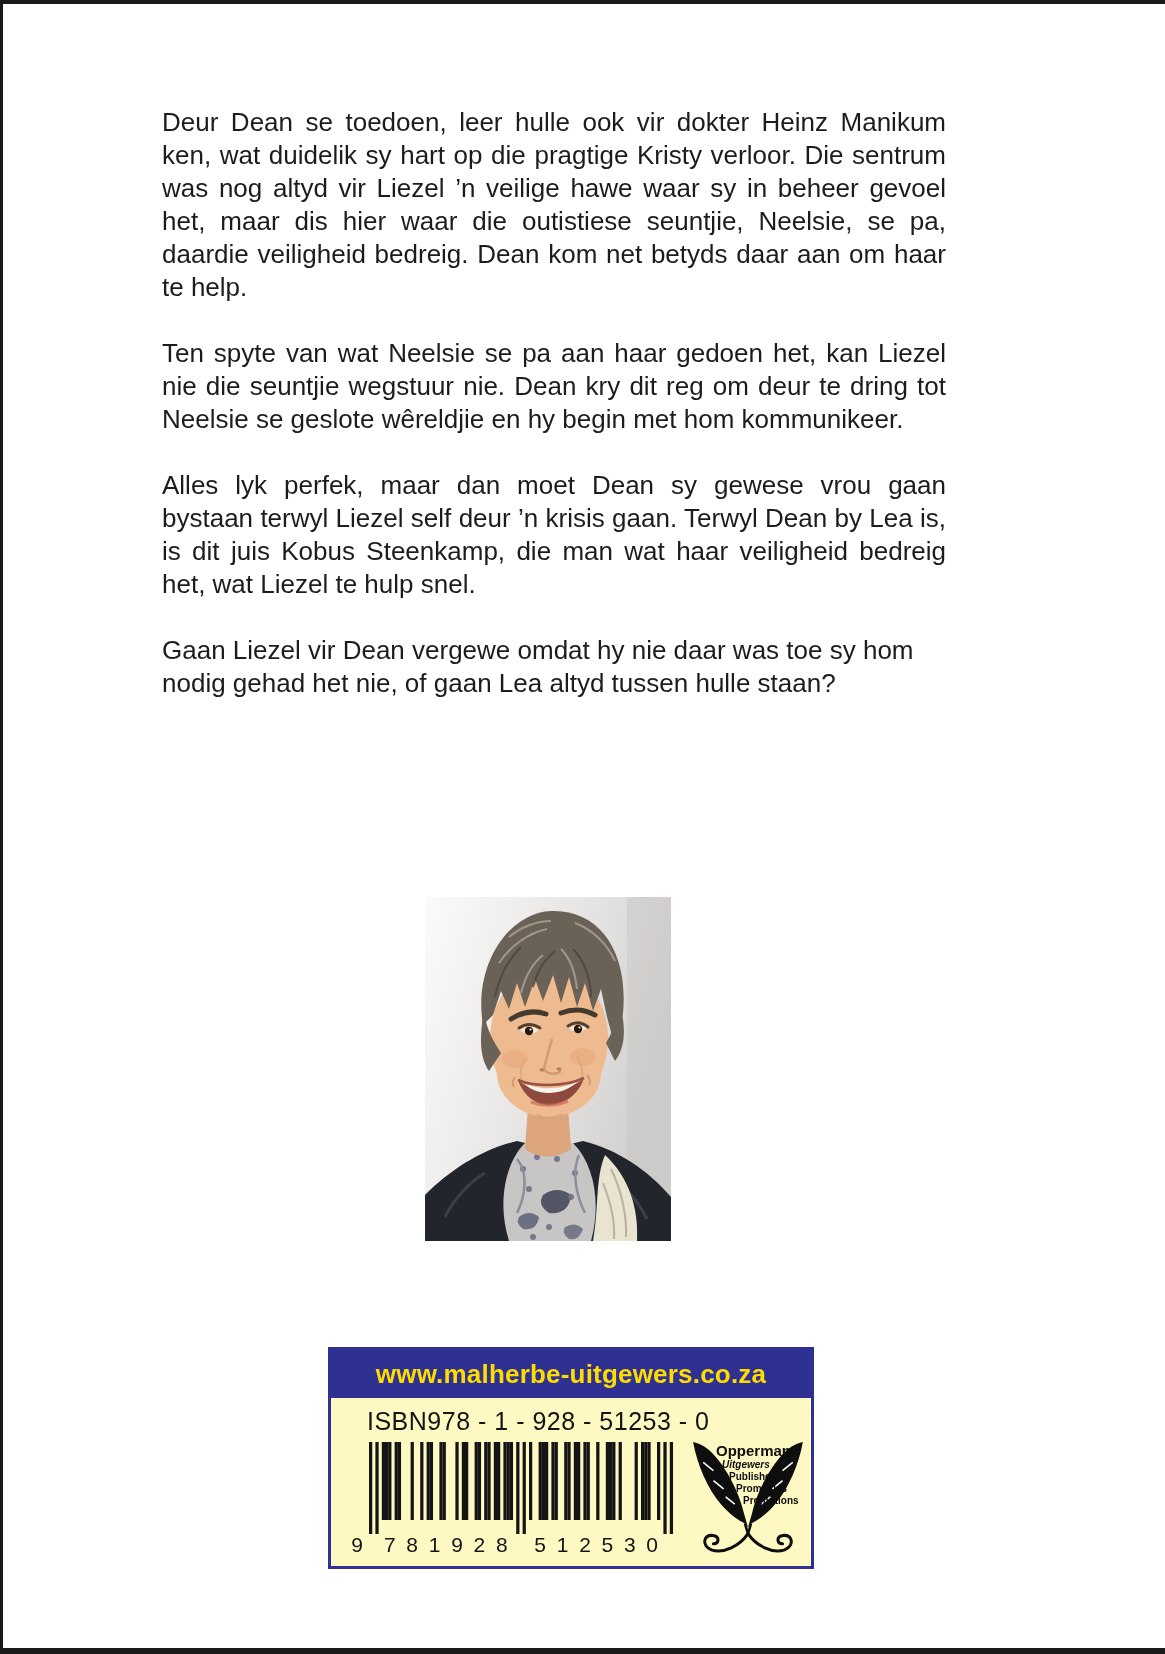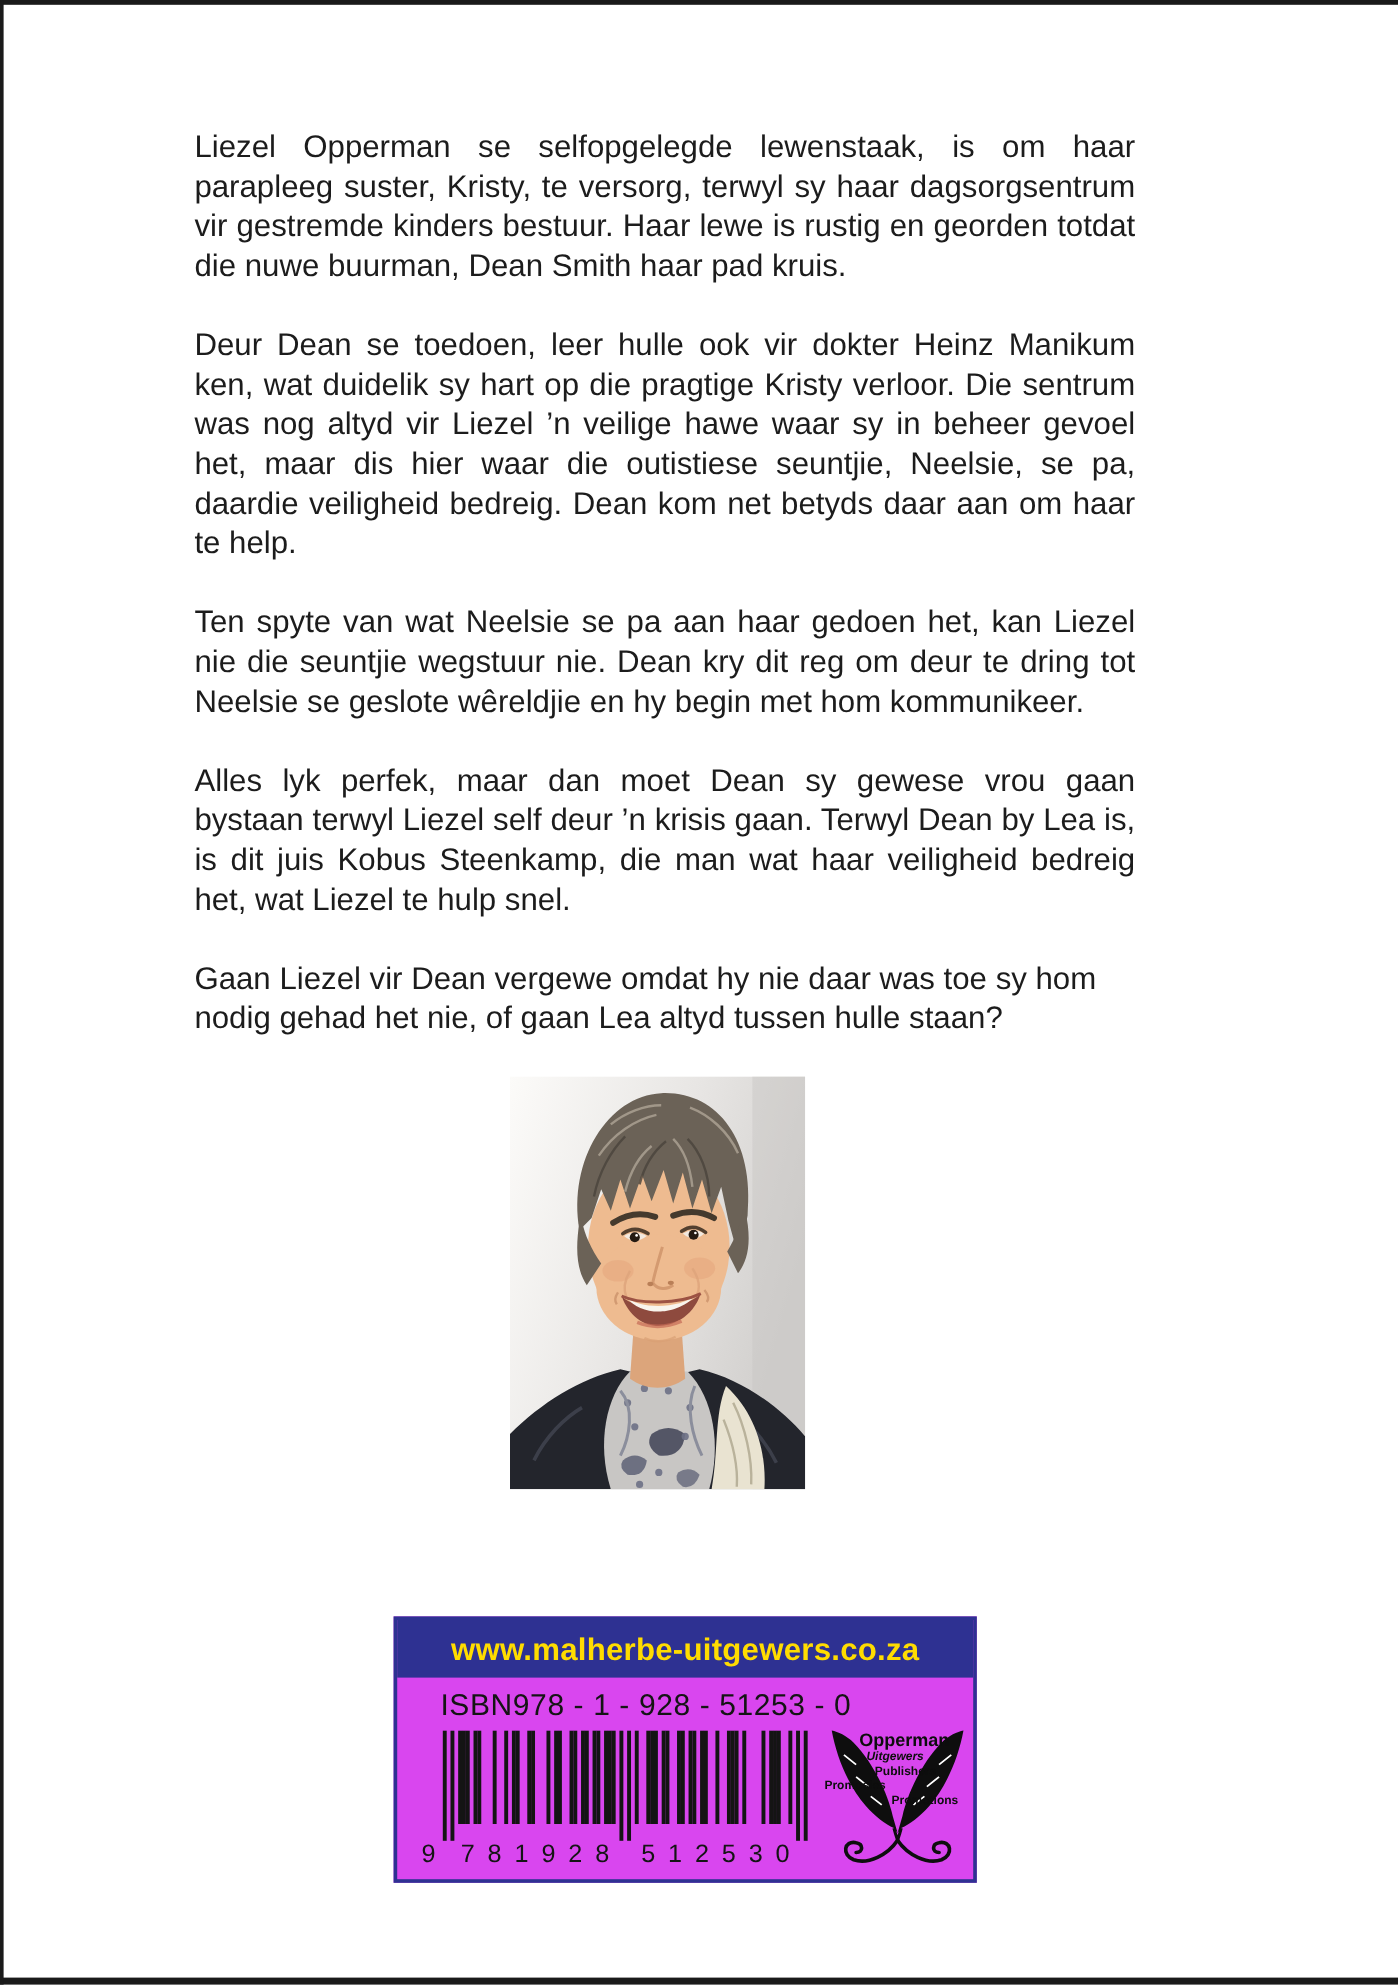--- a/index.html
+++ b/index.html
@@ -12,49 +12,48 @@
   .blurb{position:absolute; left:159px; top:102px; width:784px;}
   .blurb p{
     margin:0 0 33px 0; font-size:26px; line-height:33px; color:#1c1c1c;
     text-align:justify; text-justify:inter-word;
   }
   .blurb p:last-child{text-align:left;}
   .photo{position:absolute; left:422px; top:893px; width:246px; height:344px; margin:0; padding:0;}
   .photo svg{display:block;}
   .pub-box{
     position:absolute; left:325px; top:1343px; width:486px; height:222px;
-    border:3px solid #2e3192; background:#d946ef; box-sizing:border-box;
+    border:3px solid #2e3192; background:#fef9c3; box-sizing:border-box;
   }
   .pub-header{
     height:48px; background:#2e3192; display:flex; align-items:center; justify-content:center;
   }
   .pub-url{color:#ffdc00; font-weight:bold; font-size:26px; letter-spacing:.2px;}
   .pub-body{position:relative; height:168px;}
   .isbn-row{position:absolute; left:36px; top:9px; font-size:25px; color:#141414; letter-spacing:.5px; white-space:nowrap;}
   .isbn-row .isbn-value{}
   .barcode{position:absolute; left:18px; top:44px; width:330px; height:116px;}
   #barcode-svg rect{fill:#141414;}
   #barcode-svg text{font-family:"Liberation Sans",sans-serif; font-size:21px; fill:#141414;}
   .logo{position:absolute; right:2px; top:40px; width:122px; height:126px;}
   .logo svg{position:absolute; inset:0;}
   .logo-text{position:absolute; top:5px; left:0; width:100%; color:#0d0d0d;}
   .logo-text .l0{display:block; margin-left:29px; font-size:15px; font-weight:bold; line-height:16px;}
   .logo-text .ln{display:block; font-size:10px; font-weight:bold; line-height:12px;}
   .logo-text .l1{margin-left:35px;font-style:italic;}
   .logo-text .l2{margin-left:42px;}
-  .logo-text .l3{}
+  .logo-text .l3{margin-left:49px;}
   .logo-text .l4{margin-left:56px;}
 </style>
 </head>
 <body>
 
 <div class="page">
 
   <section class="blurb">
-    <p>Liezel Opperman se selfopgelegde lewenstaak, is om haar parapleeg suster, Kristy, te versorg, terwyl sy haar dagsorgsentrum vir gestremde kinders bestuur. Haar lewe is rustig en georden totdat die nuwe buurman, Dean Smith haar pad kruis.</p>
     <p>Deur Dean se toedoen, leer hulle ook vir dokter Heinz Manikum ken, wat duidelik sy hart op die pragtige Kristy verloor. Die sentrum was nog altyd vir Liezel ’n veilige hawe waar sy in beheer gevoel het, maar dis hier waar die outistiese seuntjie, Neelsie, se pa, daardie veiligheid bedreig. Dean kom net betyds daar aan om haar te help.</p>
     <p>Ten spyte van wat Neelsie se pa aan haar gedoen het, kan Liezel nie die seuntjie wegstuur nie. Dean kry dit reg om deur te dring tot Neelsie se geslote wêreldjie en hy begin met hom kommunikeer.</p>
     <p>Alles lyk perfek, maar dan moet Dean sy gewese vrou gaan bystaan terwyl Liezel self deur ’n krisis gaan. Terwyl Dean by Lea is, is dit juis Kobus Steenkamp, die man wat haar veiligheid bedreig het, wat Liezel te hulp snel.</p>
     <p>Gaan Liezel vir Dean vergewe omdat hy nie daar was toe sy hom nodig gehad het nie, of gaan Lea altyd tussen hulle staan?</p>
   </section>
 
   <figure class="photo">
     <svg width="246" height="344" viewBox="0 0 246 344">
       <defs>
         <linearGradient id="bgG" x1="0" y1="0" x2="1" y2="0.4">

